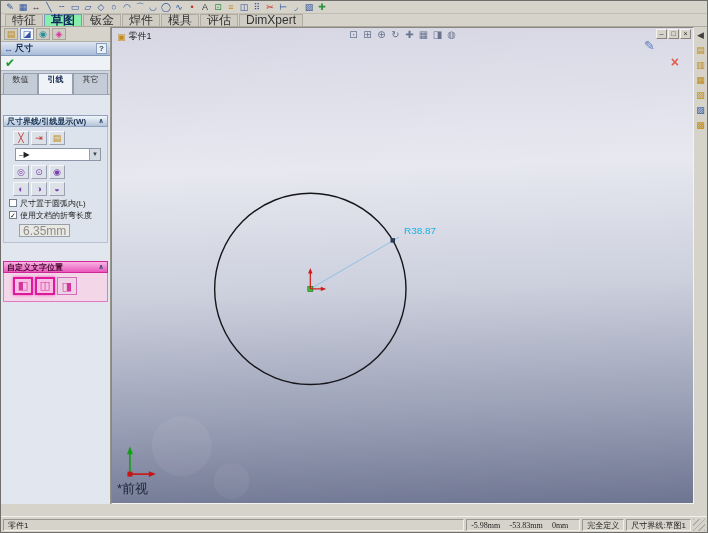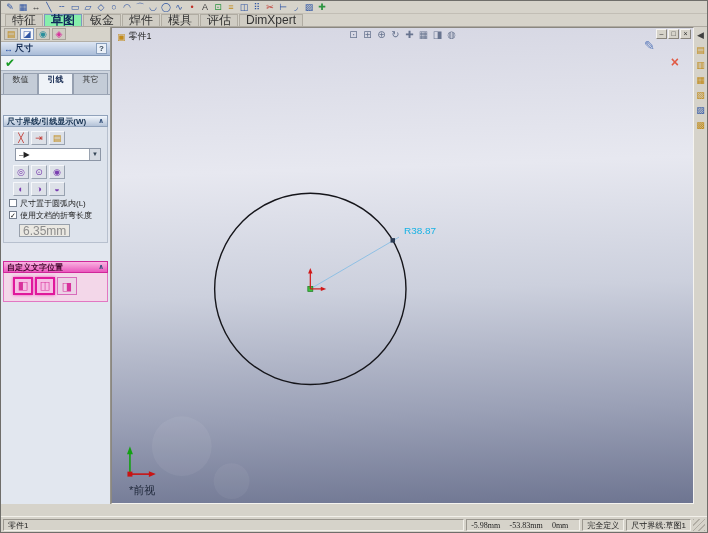--- a/index.html
+++ b/index.html
@@ -50,21 +50,21 @@
   .canvas{position:absolute;left:110px;top:0;right:13px;bottom:0;border:1px solid #8a8780;border-right-color:#f5f3ef;border-bottom-color:#f5f3ef;background:linear-gradient(178deg,#d6d7e3 0%,#e7e8f0 30%,#ccd0dd 55%,#9aa0b6 80%,#6e7591 100%);overflow:hidden;}
   .canvas svg{position:absolute;left:0;top:0;width:100%;height:100%;}
   .doc-title{position:absolute;left:5px;top:2px;display:flex;align-items:center;gap:3px;font-size:9px;color:#1c1c1c;}
   .dicon{color:#c38b1a;font-size:9px;}
   .view-tb{position:absolute;left:50%;top:1px;transform:translateX(-50%);display:flex;gap:2px;color:#5c6a86;font-size:10px;opacity:.9;}
   .vic{width:12px;text-align:center;}
   .wctl{position:absolute;right:2px;top:1px;display:flex;gap:1px;}
   .wbtn{width:11px;height:10px;background:#d6d3ca;border:1px solid;border-color:#f6f4f0 #87837b #87837b #f6f4f0;font-size:7px;line-height:8px;text-align:center;color:#333;}
   .exit-sk{position:absolute;right:38px;top:10px;font-size:13px;color:#3a62b0;opacity:.8;}
   .cancel-x{position:absolute;right:14px;top:26px;font-size:14px;font-weight:bold;color:#e2452a;opacity:.85;}
-  .view-label{position:absolute;left:17px;bottom:5px;font-size:11px;color:#1d2638;}
+  .view-label{position:absolute;left:5px;bottom:5px;font-size:13px;color:#1d2638;}
 
   
   .strip{position:absolute;right:0;top:0;bottom:0;width:13px;background:#d6d3ca;display:flex;flex-direction:column;align-items:center;gap:4px;padding-top:3px;}
   .tpi{width:11px;height:11px;text-align:center;line-height:11px;font-size:9px;}
 
   
   .doctabs{position:absolute;left:0;right:0;bottom:16px;height:12px;display:flex;align-items:flex-end;background:#ccc8c0;border-top:1px solid #a5a199;padding-left:2px;}
   .nav{width:10px;height:10px;font-size:6px;line-height:9px;text-align:center;background:#d6d3ca;border:1px solid #a8a49c;margin-right:1px;}
   .dtabs-host{display:flex;align-items:flex-end;}
   .dtab{height:11px;line-height:10px;padding:0 8px;font-size:8px;background:#c2beb6;border:1px solid #98948c;border-bottom:none;color:#3a3a3a;}

